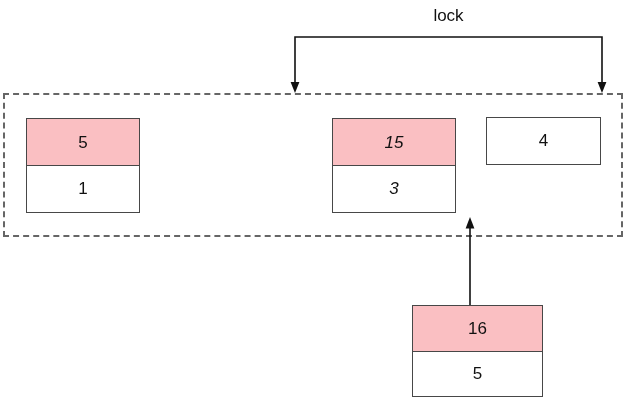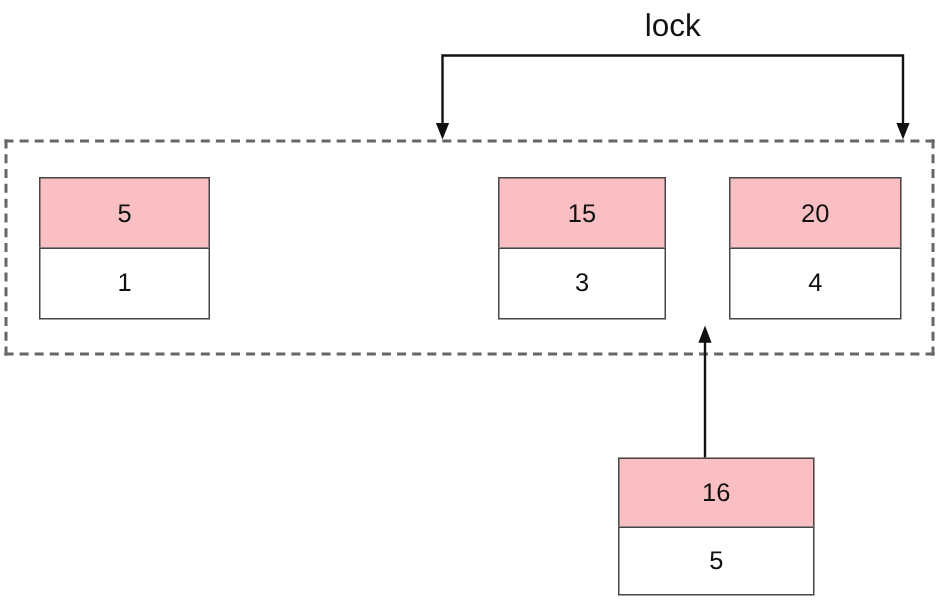--- a/index.html
+++ b/index.html
@@ -52,21 +52,21 @@
     margin-top: -1.5px;
   }
   .incoming .cell.top { height: 47px; }
   .incoming .cell.bottom { height: 46px; }
   .lock-label {
     position: absolute;
     left: 295px;
     top: 6px;
     width: 307px;
     text-align: center;
-    font-size: 21px;
+    font-size: 17px;
   }
   svg.arrows {
     position: absolute;
     left: 0;
     top: 0;
     width: 628px;
     height: 402px;
     pointer-events: none;
   }
   .arrow-line {
@@ -87,27 +87,26 @@
   <div class="lock-label">lock</div>
 
   <div class="dashed-container"></div>
 
   <div class="node" style="left:26px; top:118px; width:114px;">
     <div class="cell top">5</div>
     <div class="cell bottom">1</div>
   </div>
 
 
-  <div class="node" style="left:332px; top:118px; width:112px;">
+  <div class="node" style="left:332px; top:118px; width:124px;font-style:italic;">
     <div class="cell top">15</div>
     <div class="cell bottom">3</div>
   </div>
 
   <div class="node" style="left:486px; top:118px; width:115px;">
-    <div class="cell top">20</div>
     <div class="cell bottom">4</div>
   </div>
 
   <div class="node incoming" style="left:412px; top:305px; width:131px;">
     <div class="cell top">16</div>
     <div class="cell bottom">5</div>
   </div>
 
   <svg class="arrows" viewBox="0 0 628 402">
     <g>

